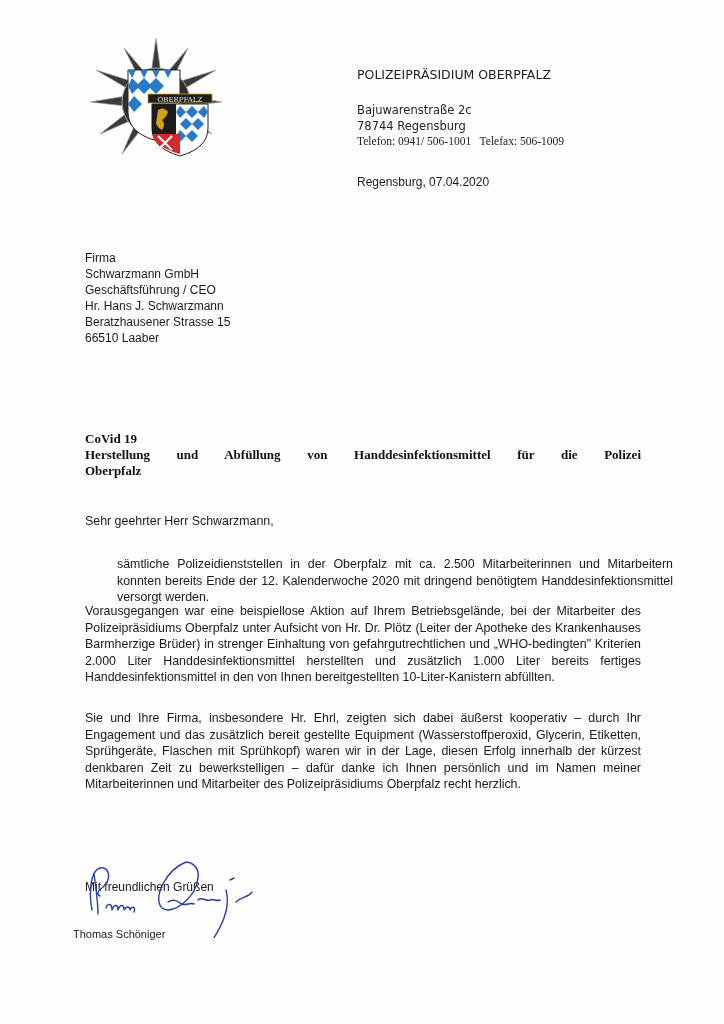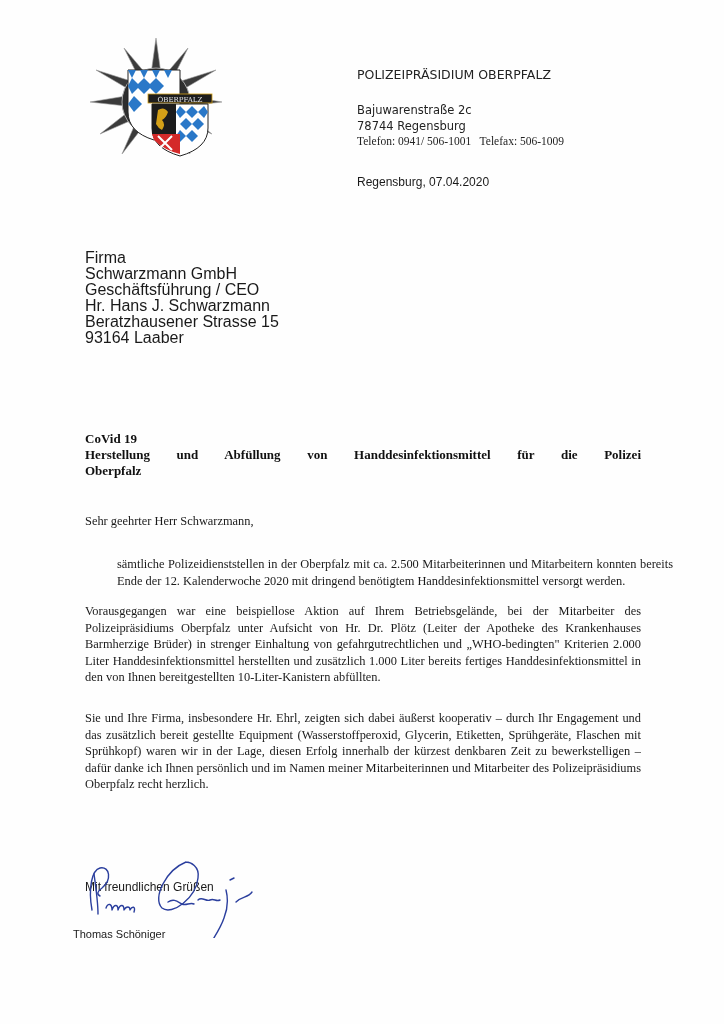--- a/index.html
+++ b/index.html
@@ -4,25 +4,25 @@
 <style>
   html, body { margin: 0; padding: 0; background: #ffffff; }
   body { width: 724px; height: 1024px; position: relative; overflow: hidden; color: #1a1a1a; }
   .page { position: absolute; left: 0; top: 0; width: 724px; height: 1024px; background: #fefefe; }
   .logo { position: absolute; left: 88px; top: 36px; width: 136px; height: 124px; }
   .letterhead { position: absolute; left: 357px; top: 48px; font-family: "DejaVu Sans", sans-serif; }
   .lh-title { font-size: 15px; letter-spacing: 0px; color: #1a1a1a; margin: 0; line-height: 20px; }
   .lh-sub { font-size: 12.5px; color: #222; margin-top: 19px; line-height: 16px; }
   .lh-addr { font-size: 11.5px; color: #222; margin-top: 20px; line-height: 15.5px; }
   .lh-date { font-family: "Liberation Sans", sans-serif; font-size: 12px; margin-top: 25px; color: #1a1a1a; }
-  .recipient { position: absolute; left: 85px; top: 250px; font-family: "Liberation Sans", sans-serif; font-size: 16px; line-height: 16px; color: #1a1a1a; }
+  .recipient { position: absolute; left: 85px; top: 250px; font-family: "Liberation Sans", sans-serif; font-size: 12px; line-height: 16px; color: #1a1a1a; }
   .subject { position: absolute; left: 85px; top: 431px; width: 556px; font-family: Liberation Serif, serif; font-weight: bold; font-size: 13px; line-height: 16px; color: #111; text-align: justify; }
   .subject .line { display: block; }
   .subject .justify-line { text-align: justify; text-align-last: justify; }
-  .body-text { position: absolute; left: 85px; width: 556px; font-family: Liberation Serif, serif; font-size: 12.4px; line-height: 16.5px; color: #1a1a1a; text-align: justify; margin: 0; }
+  .body-text { position: absolute; left: 85px; width: 556px; font-family: Liberation Sans, sans-serif; font-size: 12.4px; line-height: 16.5px; color: #1a1a1a; text-align: justify; margin: 0; }
   .salutation { top: 513px; }
   .p1 { top: 556px; margin-left: 32px; }
   .p2 { top: 603px; }
   .p3 { top: 710px; }
   .closing { position: absolute; left: 85px; top: 880px; font-family: "Liberation Sans", sans-serif; font-size: 12px; color: #1a1a1a; }
   .signature { position: absolute; left: 86px; top: 858px; width: 200px; height: 80px; }
   .signer { position: absolute; left: 73px; top: 928px; font-family: Liberation Sans, sans-serif; font-size: 11px; color: #1a1a1a; }
 </style>
 </head>
 <body>
@@ -86,21 +86,21 @@
     </div>
     <div class="lh-date">Regensburg, 07.04.2020</div>
   </div>
 
   <div class="recipient">
     <div>Firma</div>
     <div>Schwarzmann GmbH</div>
     <div>Geschäftsführung / CEO</div>
     <div>Hr. Hans J. Schwarzmann</div>
     <div>Beratzhausener Strasse 15</div>
-    <div>93164 Laaber</div>
+    <div>66510 Laaber</div>
   </div>
 
   <div class="subject">
     <span class="line">CoVid 19</span>
     <span class="line justify-line">Herstellung und Abfüllung von Handdesinfektionsmittel für die Polizei</span>
     <span class="line">Oberpfalz</span>
   </div>
 
   <p class="body-text salutation">Sehr geehrter Herr Schwarzmann,</p>
   <p class="body-text p1">sämtliche Polizeidienststellen in der Oberpfalz mit ca. 2.500 Mitarbeiterinnen und Mitarbeitern konnten bereits Ende der 12. Kalenderwoche 2020 mit dringend benötigtem Handdesinfektionsmittel versorgt werden.</p>

